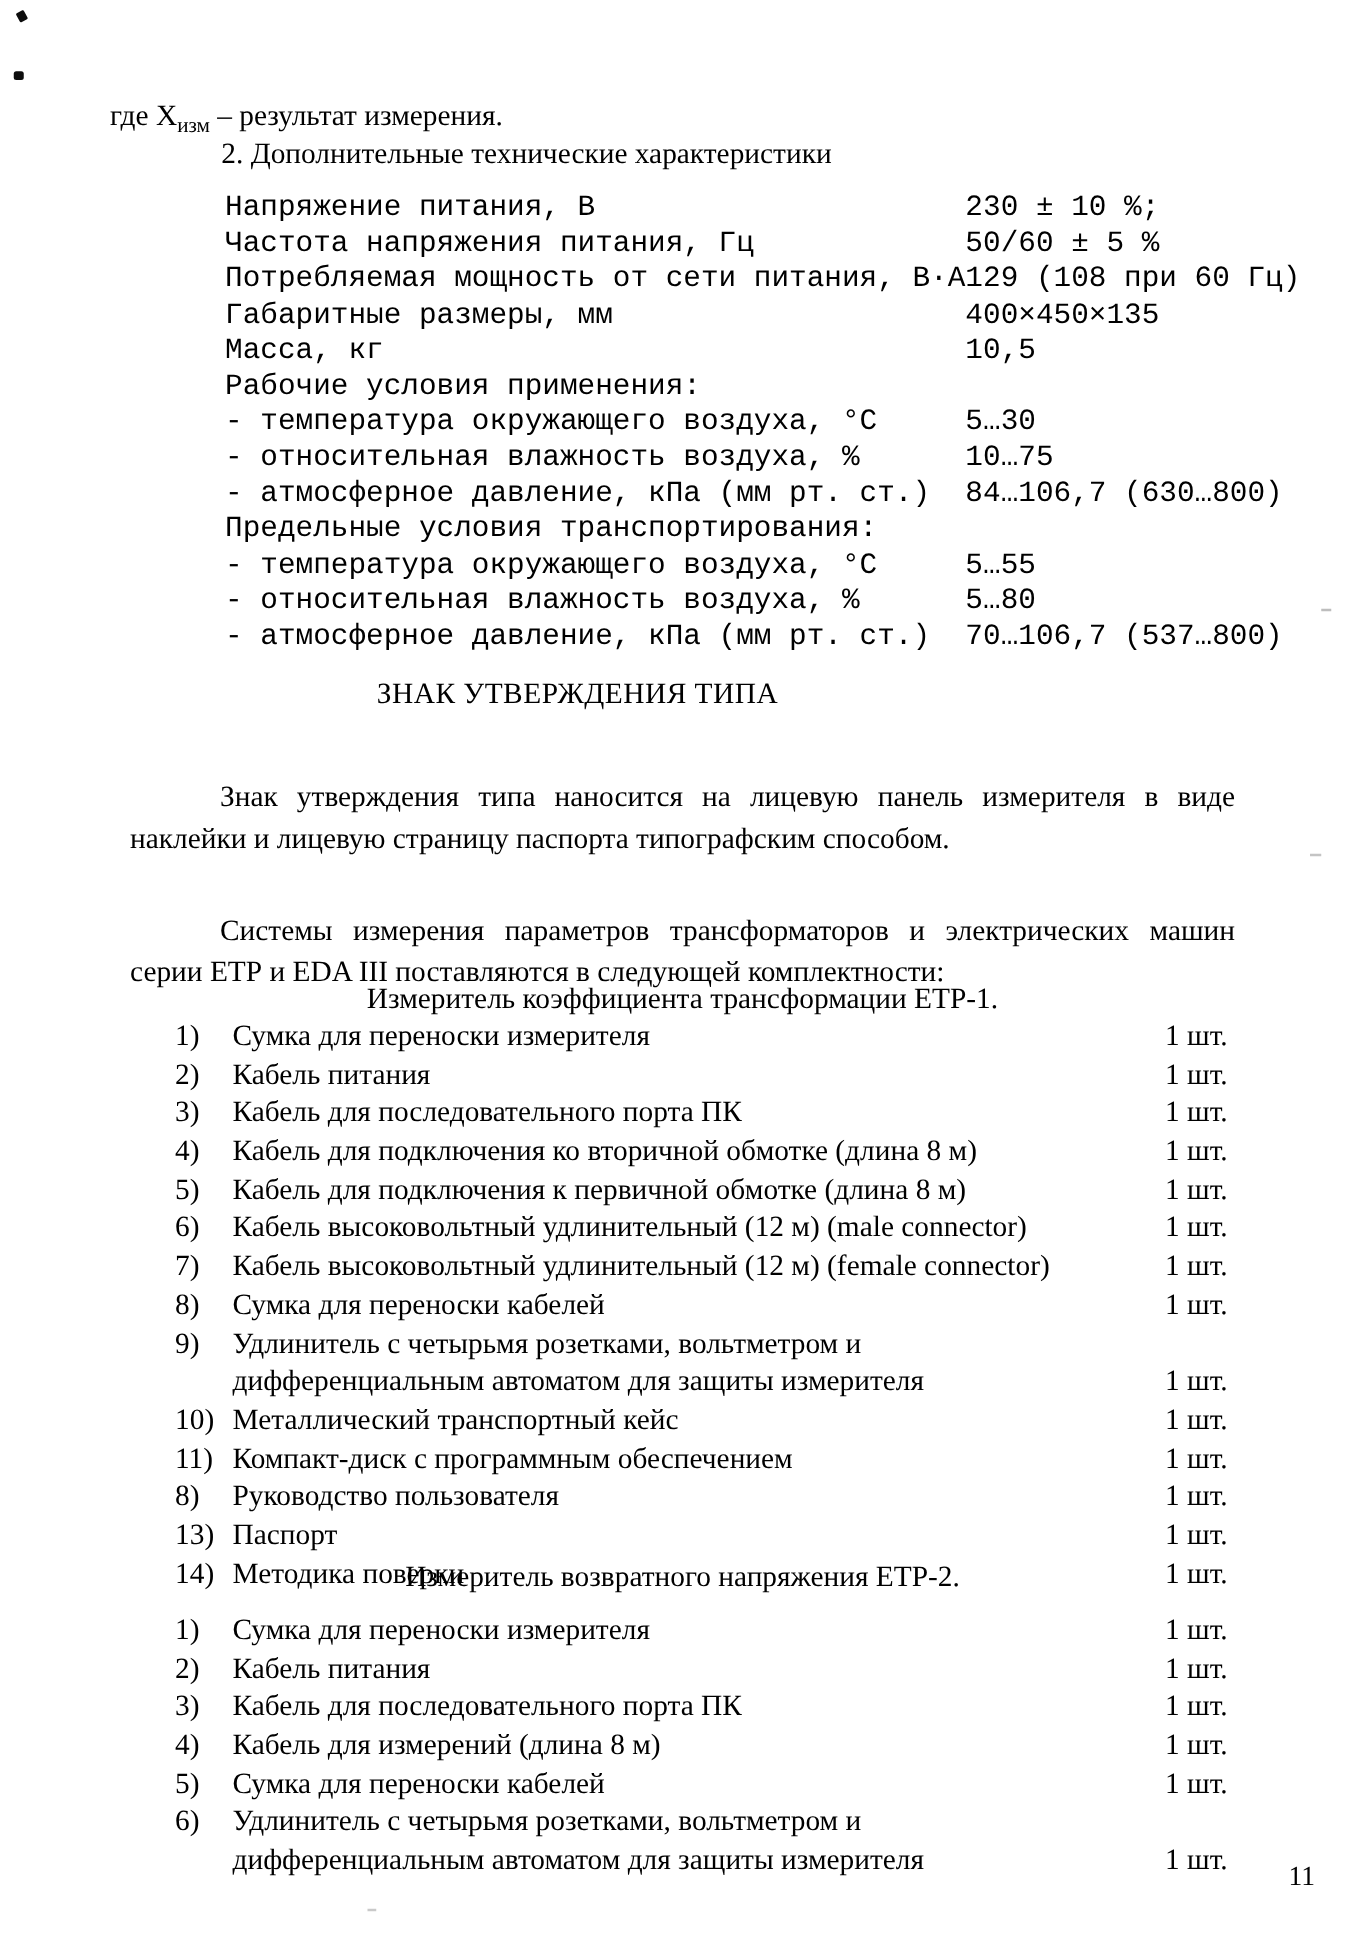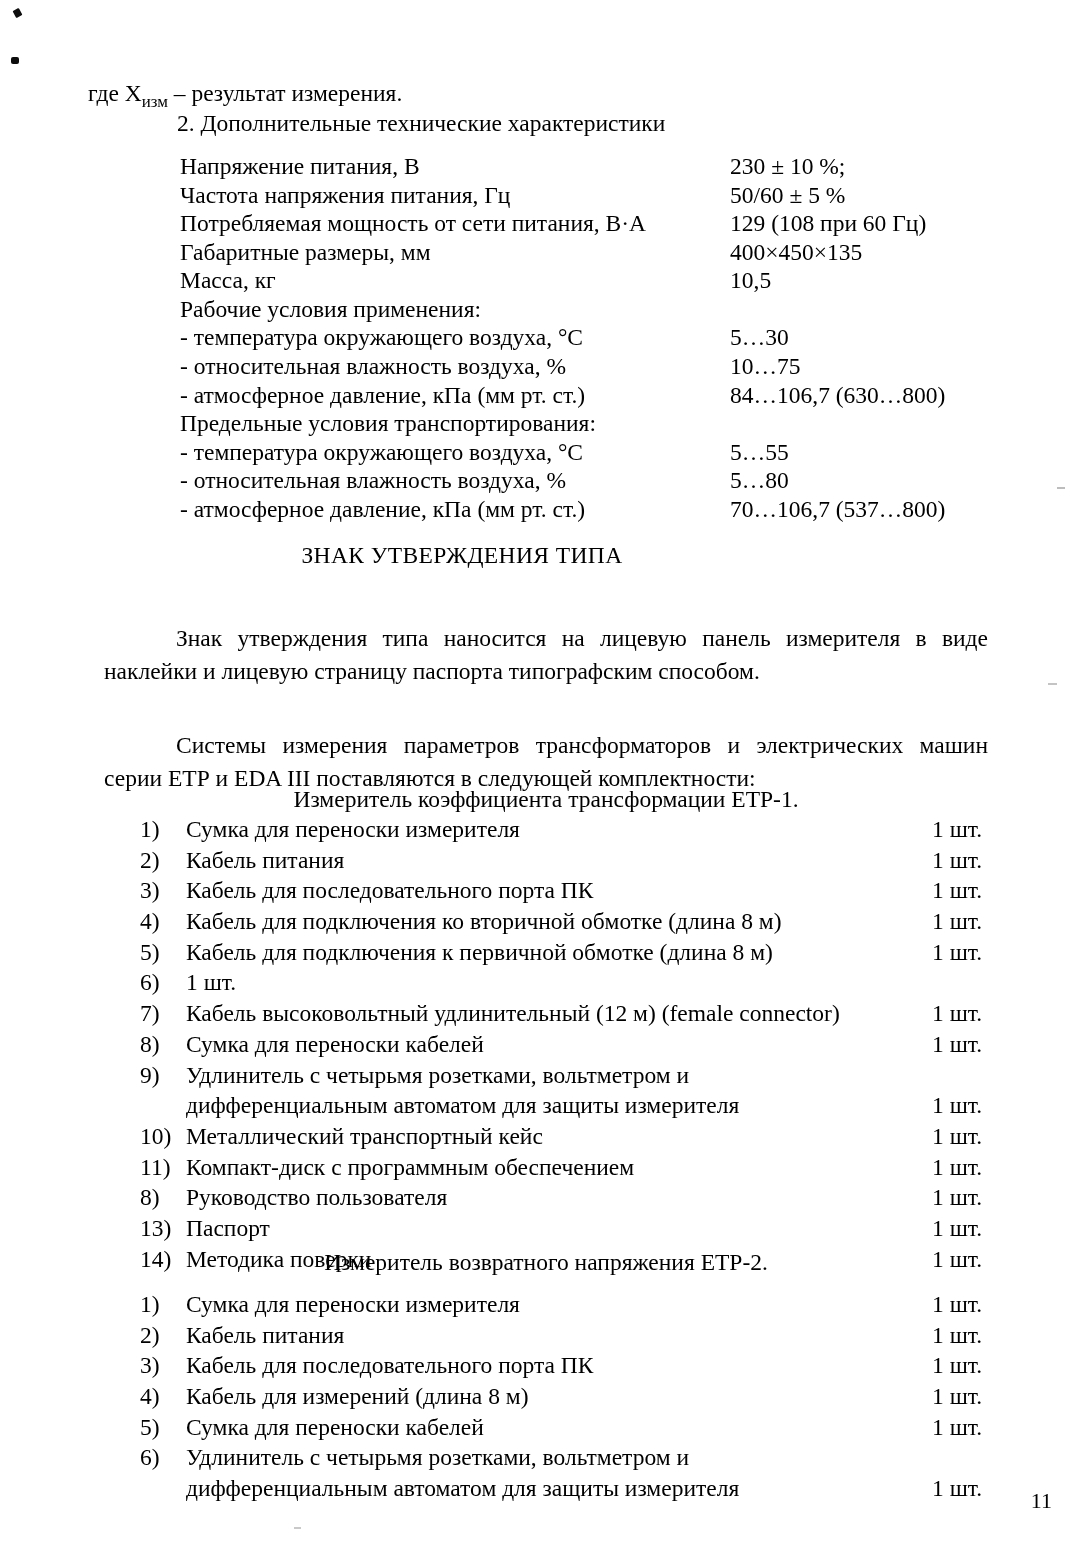--- a/index.html
+++ b/index.html
@@ -41,20 +41,21 @@
   .section-num { left: 177px; top: 112px; }
 
   
   .spec-table {
     position: absolute;
     left: 180px;
     top: 155px;
     width: 830px;
     border-collapse: collapse;
     font-size: 23.5px;
+    font-family: Liberation Mono, monospace;
   }
   .spec-table td {
     padding: 0 0 4.6px 0;
     vertical-align: top;
     line-height: 1.02;
     white-space: nowrap;
   }
   .spec-table td.lbl { width: 550px; }
   .spec-table td.val { width: 280px; }
   .spec-table tr.group td.lbl { }
@@ -242,20 +243,21 @@
       <span class="kit-text">Кабель для подключения ко вторичной обмотке (длина 8 м)</span>
       <span class="kit-qty">1 шт.</span>
     </li>
     <li class="kit-row">
       <span class="kit-num">5)</span>
       <span class="kit-text">Кабель для подключения к первичной обмотке (длина 8 м)</span>
       <span class="kit-qty">1 шт.</span>
     </li>
     <li class="kit-row">
       <span class="kit-num">6)</span>
+      <span class="kit-text">Кабель высоковольтный удлинительный (12 м) (male connector)</span>
       <span class="kit-qty">1 шт.</span>
     </li>
     <li class="kit-row">
       <span class="kit-num">7)</span>
       <span class="kit-text">Кабель высоковольтный удлинительный (12 м) (female connector)</span>
       <span class="kit-qty">1 шт.</span>
     </li>
     <li class="kit-row">
       <span class="kit-num">8)</span>
       <span class="kit-text">Сумка для переноски кабелей</span>

